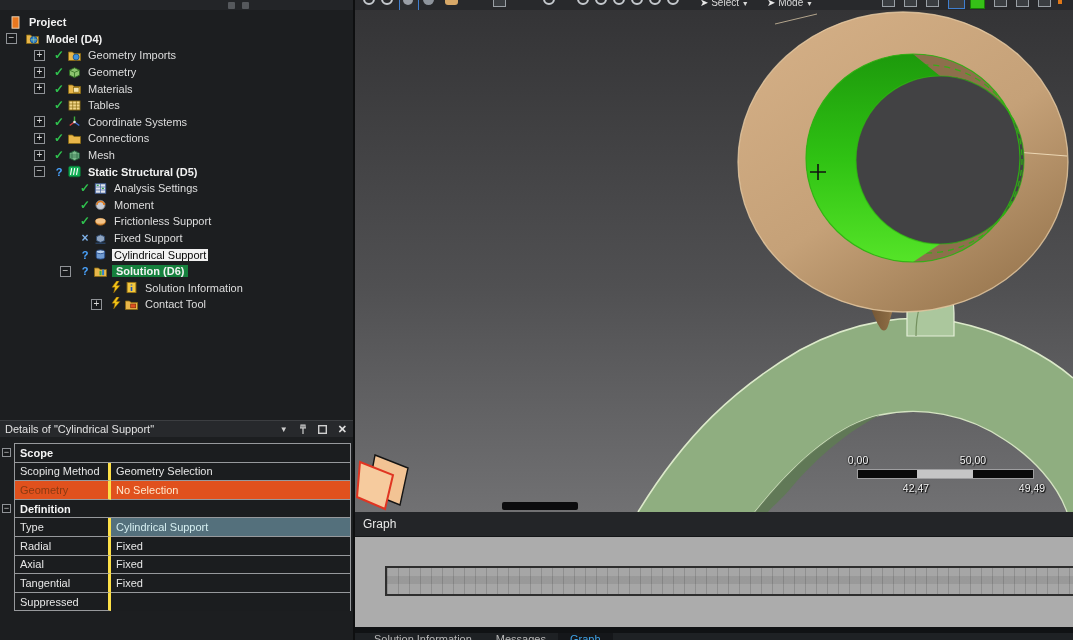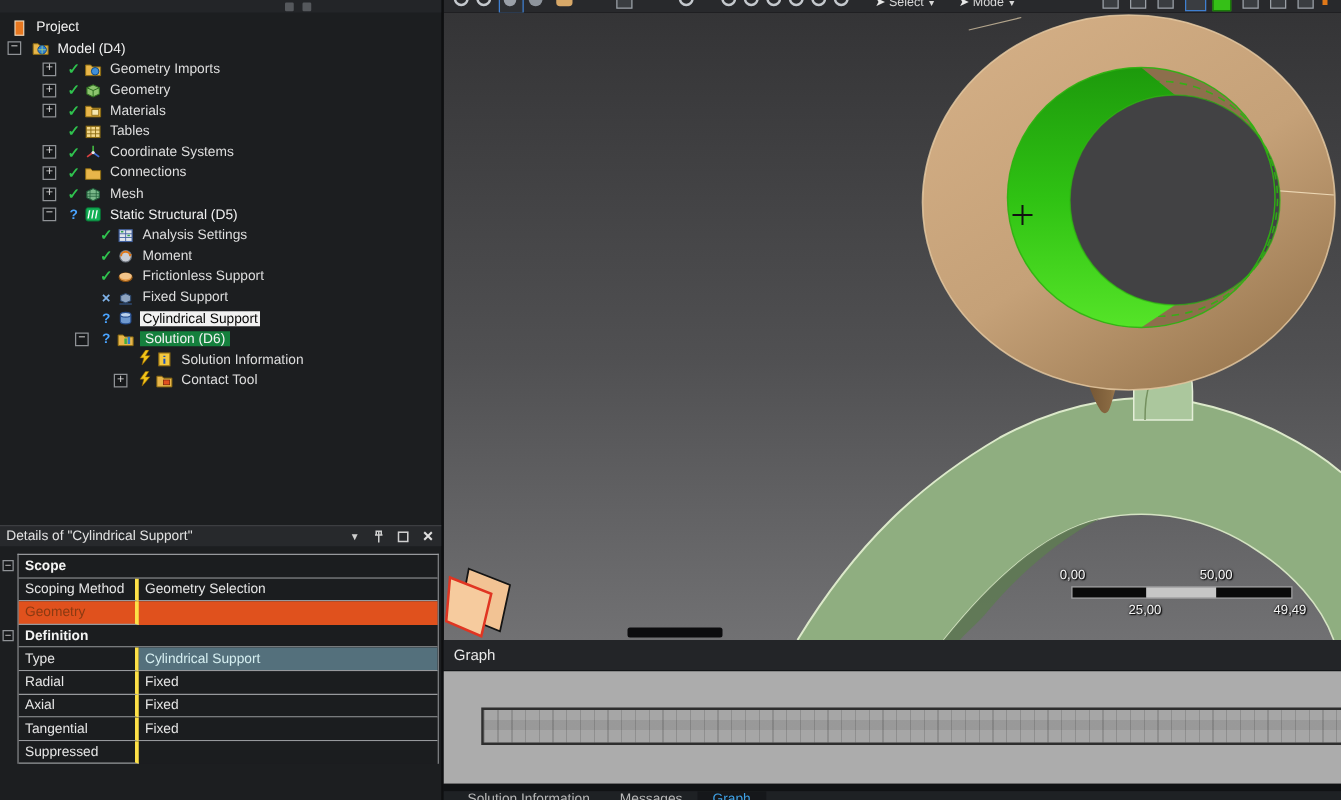--- a/index.html
+++ b/index.html
@@ -15,21 +15,21 @@
   #outline-tree{position:absolute;left:0;top:10px;width:353px;height:400px;padding-top:4px;overflow:hidden;}
   .tree-row{height:16.6px;display:flex;align-items:center;white-space:nowrap;color:#dedede;font-size:11px;cursor:default;}
   .tree-row .expander{width:11px;height:11px;box-sizing:border-box;border:1px solid #8f9296;background:#17191b;
      color:#d8d8d8;font-size:10px;line-height:8px;text-align:center;margin-right:8px;flex:0 0 auto;}
   .tree-row .status{width:12px;margin-right:2px;text-align:center;flex:0 0 auto;font-weight:bold;}
   .status.check{color:#2fc24e;font-size:12px;}
   .status.question{color:#4aa4ff;font-size:11px;}
   .status.xmark{color:#7fb2e8;font-size:12px;}
   .tree-row .ticon{width:15px;height:13px;margin-right:4px;flex:0 0 auto;display:inline-block;}
   .tree-row .tlabel{padding:0 2px;}
-  .tree-row.bold .tlabel{font-weight:normal;color:#f2f2f2;}
+  .tree-row.bold .tlabel{font-weight:bold;color:#f2f2f2;}
   .tlabel.sel-white{background:#f1f1f1;color:#050505;}
   .tlabel.sel-amber{background:#15803d;color:#ffffff;font-weight:bold;padding:0 4px;}
 
   
   #details-header{position:absolute;left:0;top:420px;width:353px;height:17px;background:#27292c;border-top:1px solid #3c3e41;
      display:flex;align-items:center;color:#e2e2e2;font-size:11px;padding-left:5px;box-sizing:border-box;}
   #details-header .spacer{flex:1;}
   .hdr-ic{margin-right:11px;display:flex;align-items:center;}
   #details-table{position:absolute;left:14px;top:443px;width:337px;border:1px solid #97999c;border-bottom:none;box-sizing:border-box;}
   .d-row{display:grid;grid-template-columns:96px 1fr;height:18.6px;box-sizing:border-box;position:relative;background:#1b1d1f;}
@@ -302,20 +302,21 @@
         <div class="d-row section">
           <div class="cell">Scope</div>
           <div class="sect-collapse">−</div>
         </div>
         <div class="d-row">
           <div class="cell lab">Scoping Method</div>
           <div class="cell val">Geometry Selection</div>
         </div>
         <div class="d-row orange">
           <div class="cell lab">Geometry</div>
+          <div class="cell val">No Selection</div>
         </div>
         <div class="d-row section">
           <div class="cell">Definition</div>
           <div class="sect-collapse">−</div>
         </div>
         <div class="d-row">
           <div class="cell lab">Type</div>
           <div class="cell val teal">Cylindrical Support</div>
         </div>
         <div class="d-row">
@@ -396,21 +397,21 @@
       <rect x="147" y="492" width="76" height="8" rx="2" fill="#0c0c0e"></rect>
     </svg>
 
     <div id="ruler-bar">
       <div class="seg1"></div>
         <div class="seg2"></div>
         <div class="seg3"></div>
     </div>
     <span class="ruler-label" style="left:503px;top:444px">0,00</span>
     <span class="ruler-label" style="left:618px;top:444px">50,00</span>
-    <span class="ruler-label" style="left:561px;top:472px">25,00</span>
+    <span class="ruler-label" style="left:561px;top:472px">42,47</span>
     <span class="ruler-label" style="left:677px;top:472px">49,49</span>
   </div>
 
   <div id="graph-header">
     <span>Graph</span>
   </div>
   <div id="graph-body">
     <div id="timeline-bar"></div>
   </div>
   <div id="graph-gap"></div>

